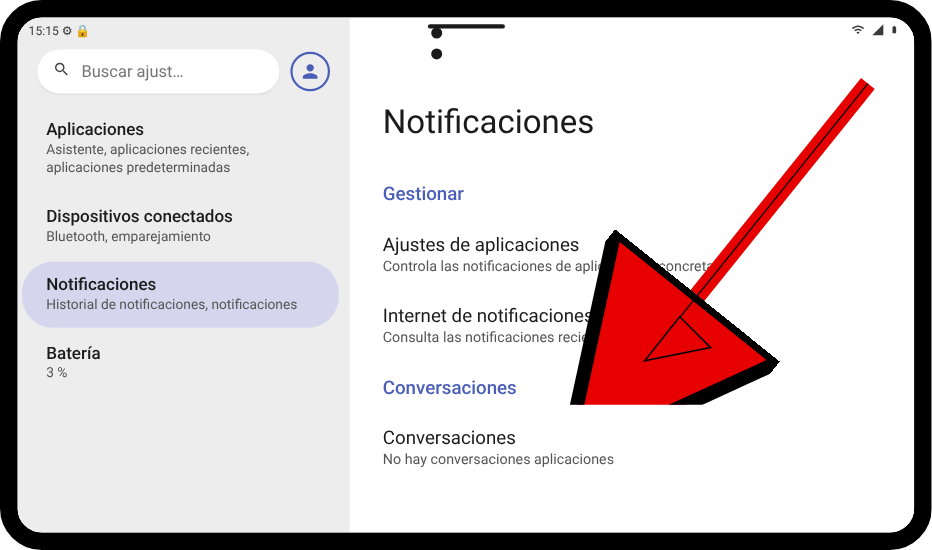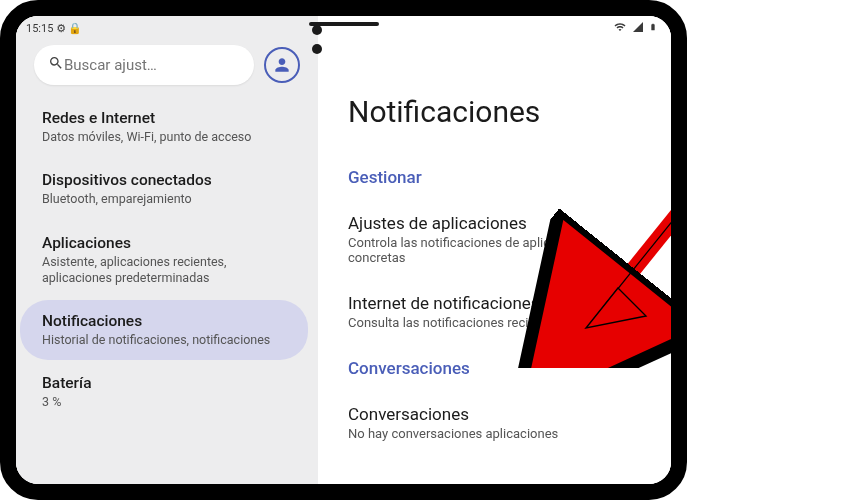--- a/index.html
+++ b/index.html
@@ -1,25 +1,25 @@
 <!DOCTYPE html>
 <html><head>
   <meta charset="utf-8">
   <style>
     * { margin: 0; padding: 0; box-sizing: border-box; font-family: Roboto, -apple-system, sans-serif; }
     body { width: 847px; height: 500px; background: #fff; position: relative; }
-    .frame { width: 687px; height: 500px; border: 16px solid #000; border-radius: 38px; padding: 0; position: relative; overflow: hidden; }
+    .frame { width: 847px; height: 500px; border: 16px solid #000; border-radius: 38px; padding: 0; position: relative; overflow: hidden; }
     .notch { position: absolute; top: 4px; left: 50%; transform: translateX(-50%); width: 116px; height: 6px; z-index: 10; }
     .nhole { display: inline-block; width: 10px; height: 10px; background: #1b1b1b; border-radius: 50%; margin: 0 26px; }
     .nbar { position: absolute; left: 50%; top: 2px; transform: translateX(-50%); width: 70px; height: 4px; background: #1b1b1b; border-radius: 3px; }
     .screen { position: absolute; inset: 0px; background: #fff; display: flex; }
     .left { width: 302px; background: #ededee; height: 100%; display: flex; flex-direction: column; }
     .statusbar { height: 22px; padding: 3px 10px 0 10px; font-size: 11px; color: #3a3a3a; display: flex; justify-content: space-between; align-items: center; }
     .searchrow { display: flex; align-items: center; gap: 10px; padding: 7px 18px 10px 18px; }
-    .searchpill { background: #fff; border-radius: 24px; height: 40px; flex: 1; display: flex; align-items: center; padding: 0 14px; box-shadow: 0 1px 2px rgba(0,0,0,.08); }
+    .searchpill { background: #fff; border-radius: 24px; height: 40px; flex: 1; display: flex; align-items: center; padding: 0 14px; gap: 10px; box-shadow: 0 1px 2px rgba(0,0,0,.08); }
     .searchpill input { border: none; outline: none; font-size: 15px; color: #333; width: 100%; background: transparent; }
     .avatar { width: 36px; height: 36px; border-radius: 50%; border: 2px solid #4a5eb8; display: flex; align-items: center; justify-content: center; }
     .avatar svg { width: 20px; height: 20px; }
     .navlist { flex: 1; overflow: hidden; padding-left: 4px; }
     .navitem { padding: 12px 18px 12px 22px; margin: 2px 6px 2px 0; border-radius: 24px 0 0 24px; cursor: pointer; }
     .navitem.selected { background: #d5d6ed; border-radius: 28px; margin-right: 10px; }
     .navitem .t { font-size: 15.5px; color: #1b1b1b; font-weight: 500; margin-bottom: 2px; }
     .navitem .s { font-size: 12.5px; color: #555; line-height: 1.3; }
     .right { flex: 1; background: #fff; padding: 0 0 0 0; }
     .rstatus { height: 22px; display: flex; justify-content: flex-end; align-items: center; padding: 3px 14px 0 0; gap: 5px; font-size: 11px; color: #3a3a3a; }
@@ -55,30 +55,26 @@
           <input placeholder="Buscar ajust…" style="">
         </div>
         <div class="avatar">
           <svg viewBox="0 0 24 24">
               <path fill="#4a5eb8" d="M12 12c2.21 0 4-1.79 4-4s-1.79-4-4-4-4 1.79-4 4 1.79 4 4 4zm0 2c-2.67 0-8 1.34-8 4v2h16v-2c0-2.66-5.33-4-8-4z"></path>
             </svg>
         </div>
       </div>
       <div class="navlist">
         <div class="navitem">
-          <div class="t">Redes e Internet</div>
-          <div class="s">Datos móviles, Wi-Fi, punto de acceso</div>
+          <div class="t">Aplicaciones</div>
+          <div class="s">Asistente, aplicaciones recientes, aplicaciones predeterminadas</div>
         </div>
         <div class="navitem">
           <div class="t">Dispositivos conectados</div>
           <div class="s">Bluetooth, emparejamiento</div>
-        </div>
-        <div class="navitem">
-          <div class="t">Aplicaciones</div>
-          <div class="s">Asistente, aplicaciones recientes, aplicaciones predeterminadas</div>
         </div>
         <div class="navitem selected">
           <div class="t">Notificaciones</div>
           <div class="s">Historial de notificaciones, notificaciones</div>
         </div>
         <div class="navitem">
           <div class="t">Batería</div>
           <div class="s">3 %</div>
         </div>
       </div>

